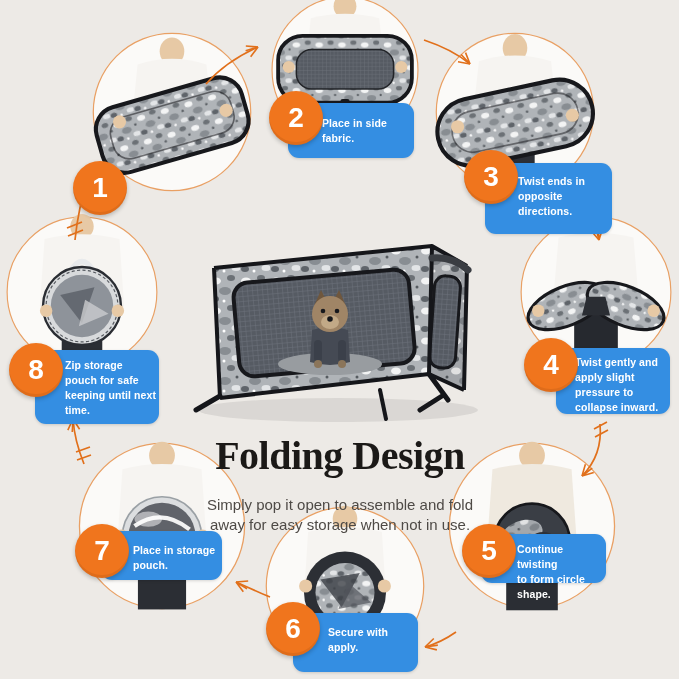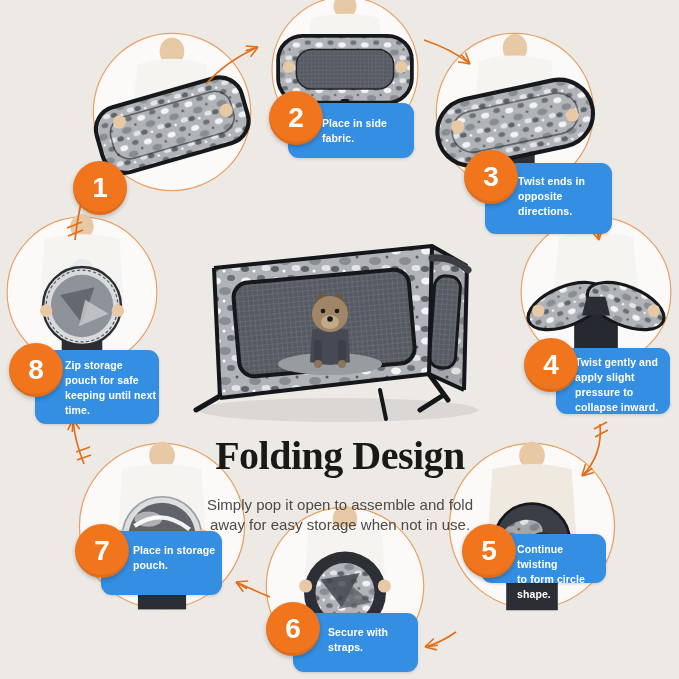--- a/index.html
+++ b/index.html
@@ -31,21 +31,21 @@
   .b1{left:73px;top:161px;}  .b2{left:269px;top:91px;}  .b3{left:464px;top:150px;}
   .b4{left:524px;top:338px;} .b5{left:462px;top:524px;} .b6{left:266px;top:602px;}
   .b7{left:75px;top:524px;}  .b8{left:9px;top:343px;}
   
   .x1{left:95px;top:168px;width:122px;height:58px;padding:11px 6px 0 38px;box-sizing:border-box;}
   .x2{left:288px;top:103px;width:126px;height:55px;padding:0 4px 0 34px;box-sizing:border-box;display:flex;align-items:center;}
   .x3{left:485px;top:163px;width:127px;height:71px;padding:11px 2px 0 33px;box-sizing:border-box;}
   .x4{left:556px;top:348px;width:114px;height:66px;padding:7px 2px 0 19px;box-sizing:border-box;}
   .x5{left:481px;top:534px;width:125px;height:49px;padding:8px 2px 0 36px;box-sizing:border-box;}
   .x6{left:293px;top:613px;width:125px;height:59px;padding:12px 2px 0 35px;box-sizing:border-box;}
-  .x7{left:101px;top:531px;width:121px;height:64px;padding:12px 2px 0 32px;box-sizing:border-box;}
+  .x7{left:101px;top:531px;width:121px;height:49px;padding:12px 2px 0 32px;box-sizing:border-box;}
   .x8{left:35px;top:350px;width:124px;height:74px;padding:8px 2px 0 30px;box-sizing:border-box;}
 </style>
 </head>
 <body>
 
 <div class="stage">
 
   <svg width="0" height="0" style="position:absolute" aria-hidden="true">
     <defs>
       <pattern id="fab" width="30" height="30" patternUnits="userSpaceOnUse">
@@ -276,21 +276,21 @@
 pressure to
 collapse inward.</div>
 
   <div class="badge b5">5</div>
   <div class="box x5">Continue twisting
 to form circle
 shape.</div>
 
   <div class="badge b6">6</div>
   <div class="box x6">Secure with
-straps.</div>
+apply.</div>
 
   <div class="badge b7">7</div>
   <div class="box x7">Place in storage
 pouch.</div>
 
   <div class="badge b8">8</div>
   <div class="box x8">Zip storage
 pouch for safe
 keeping until next
 time.</div>

